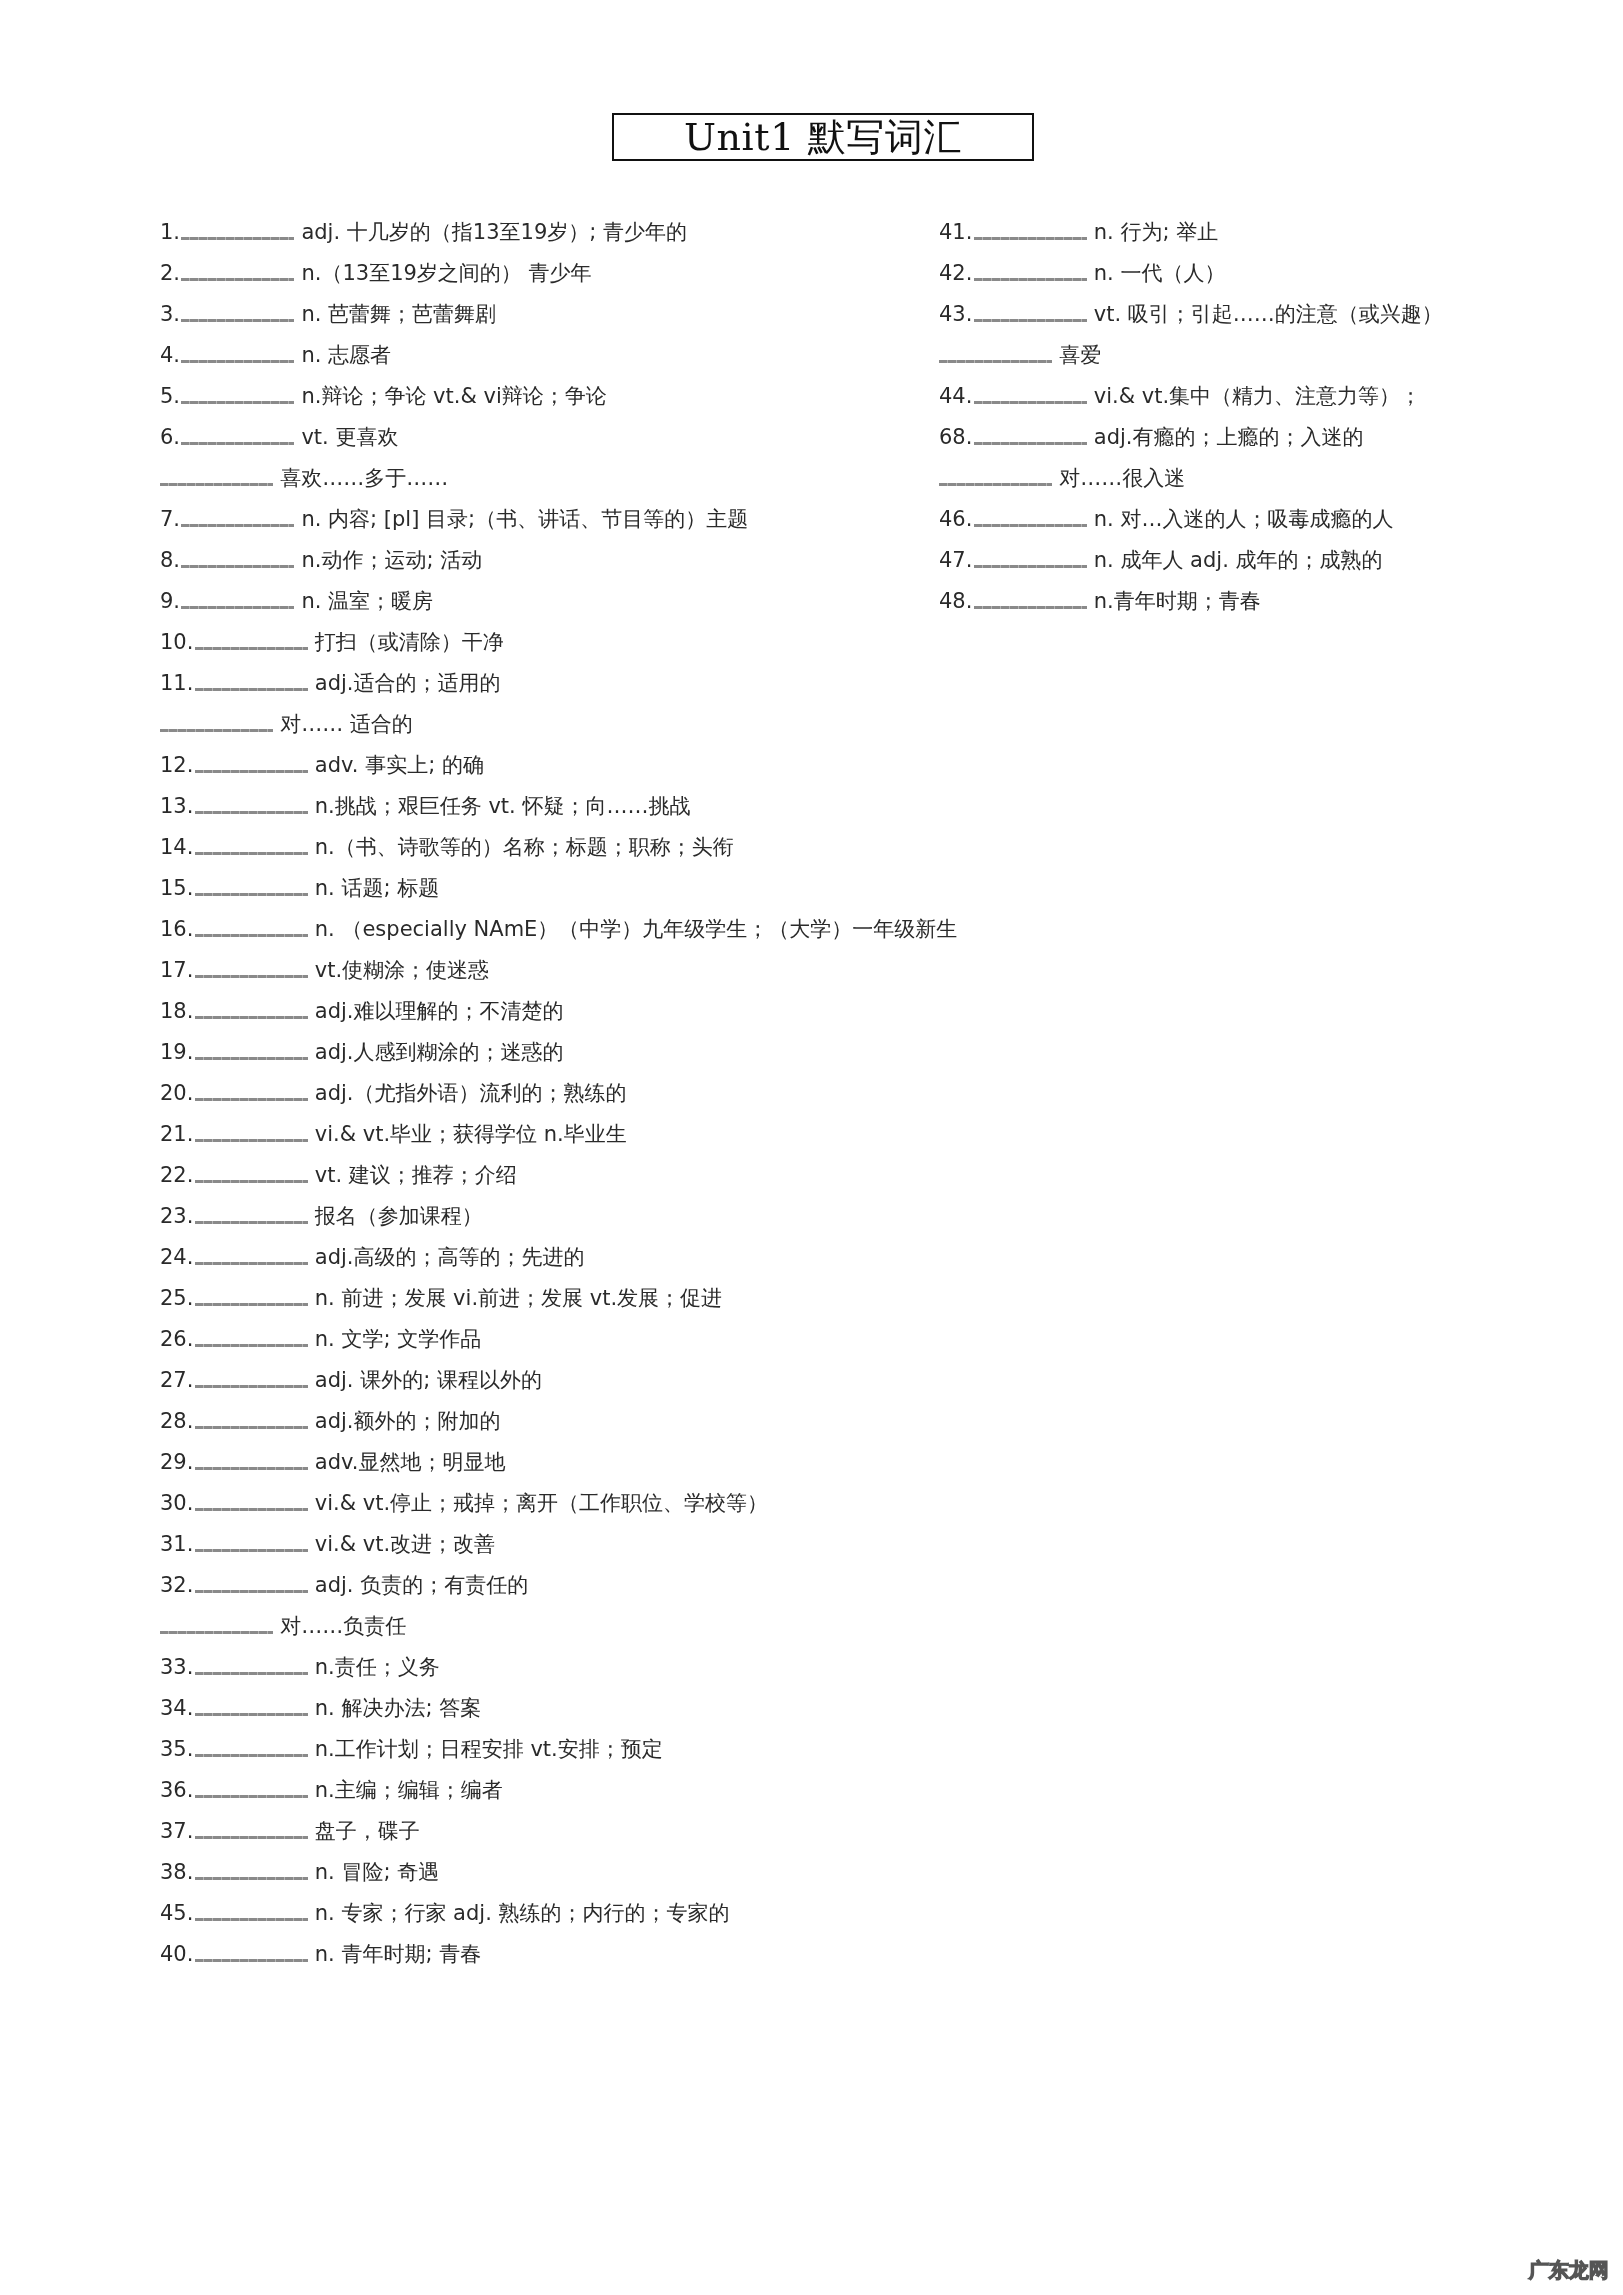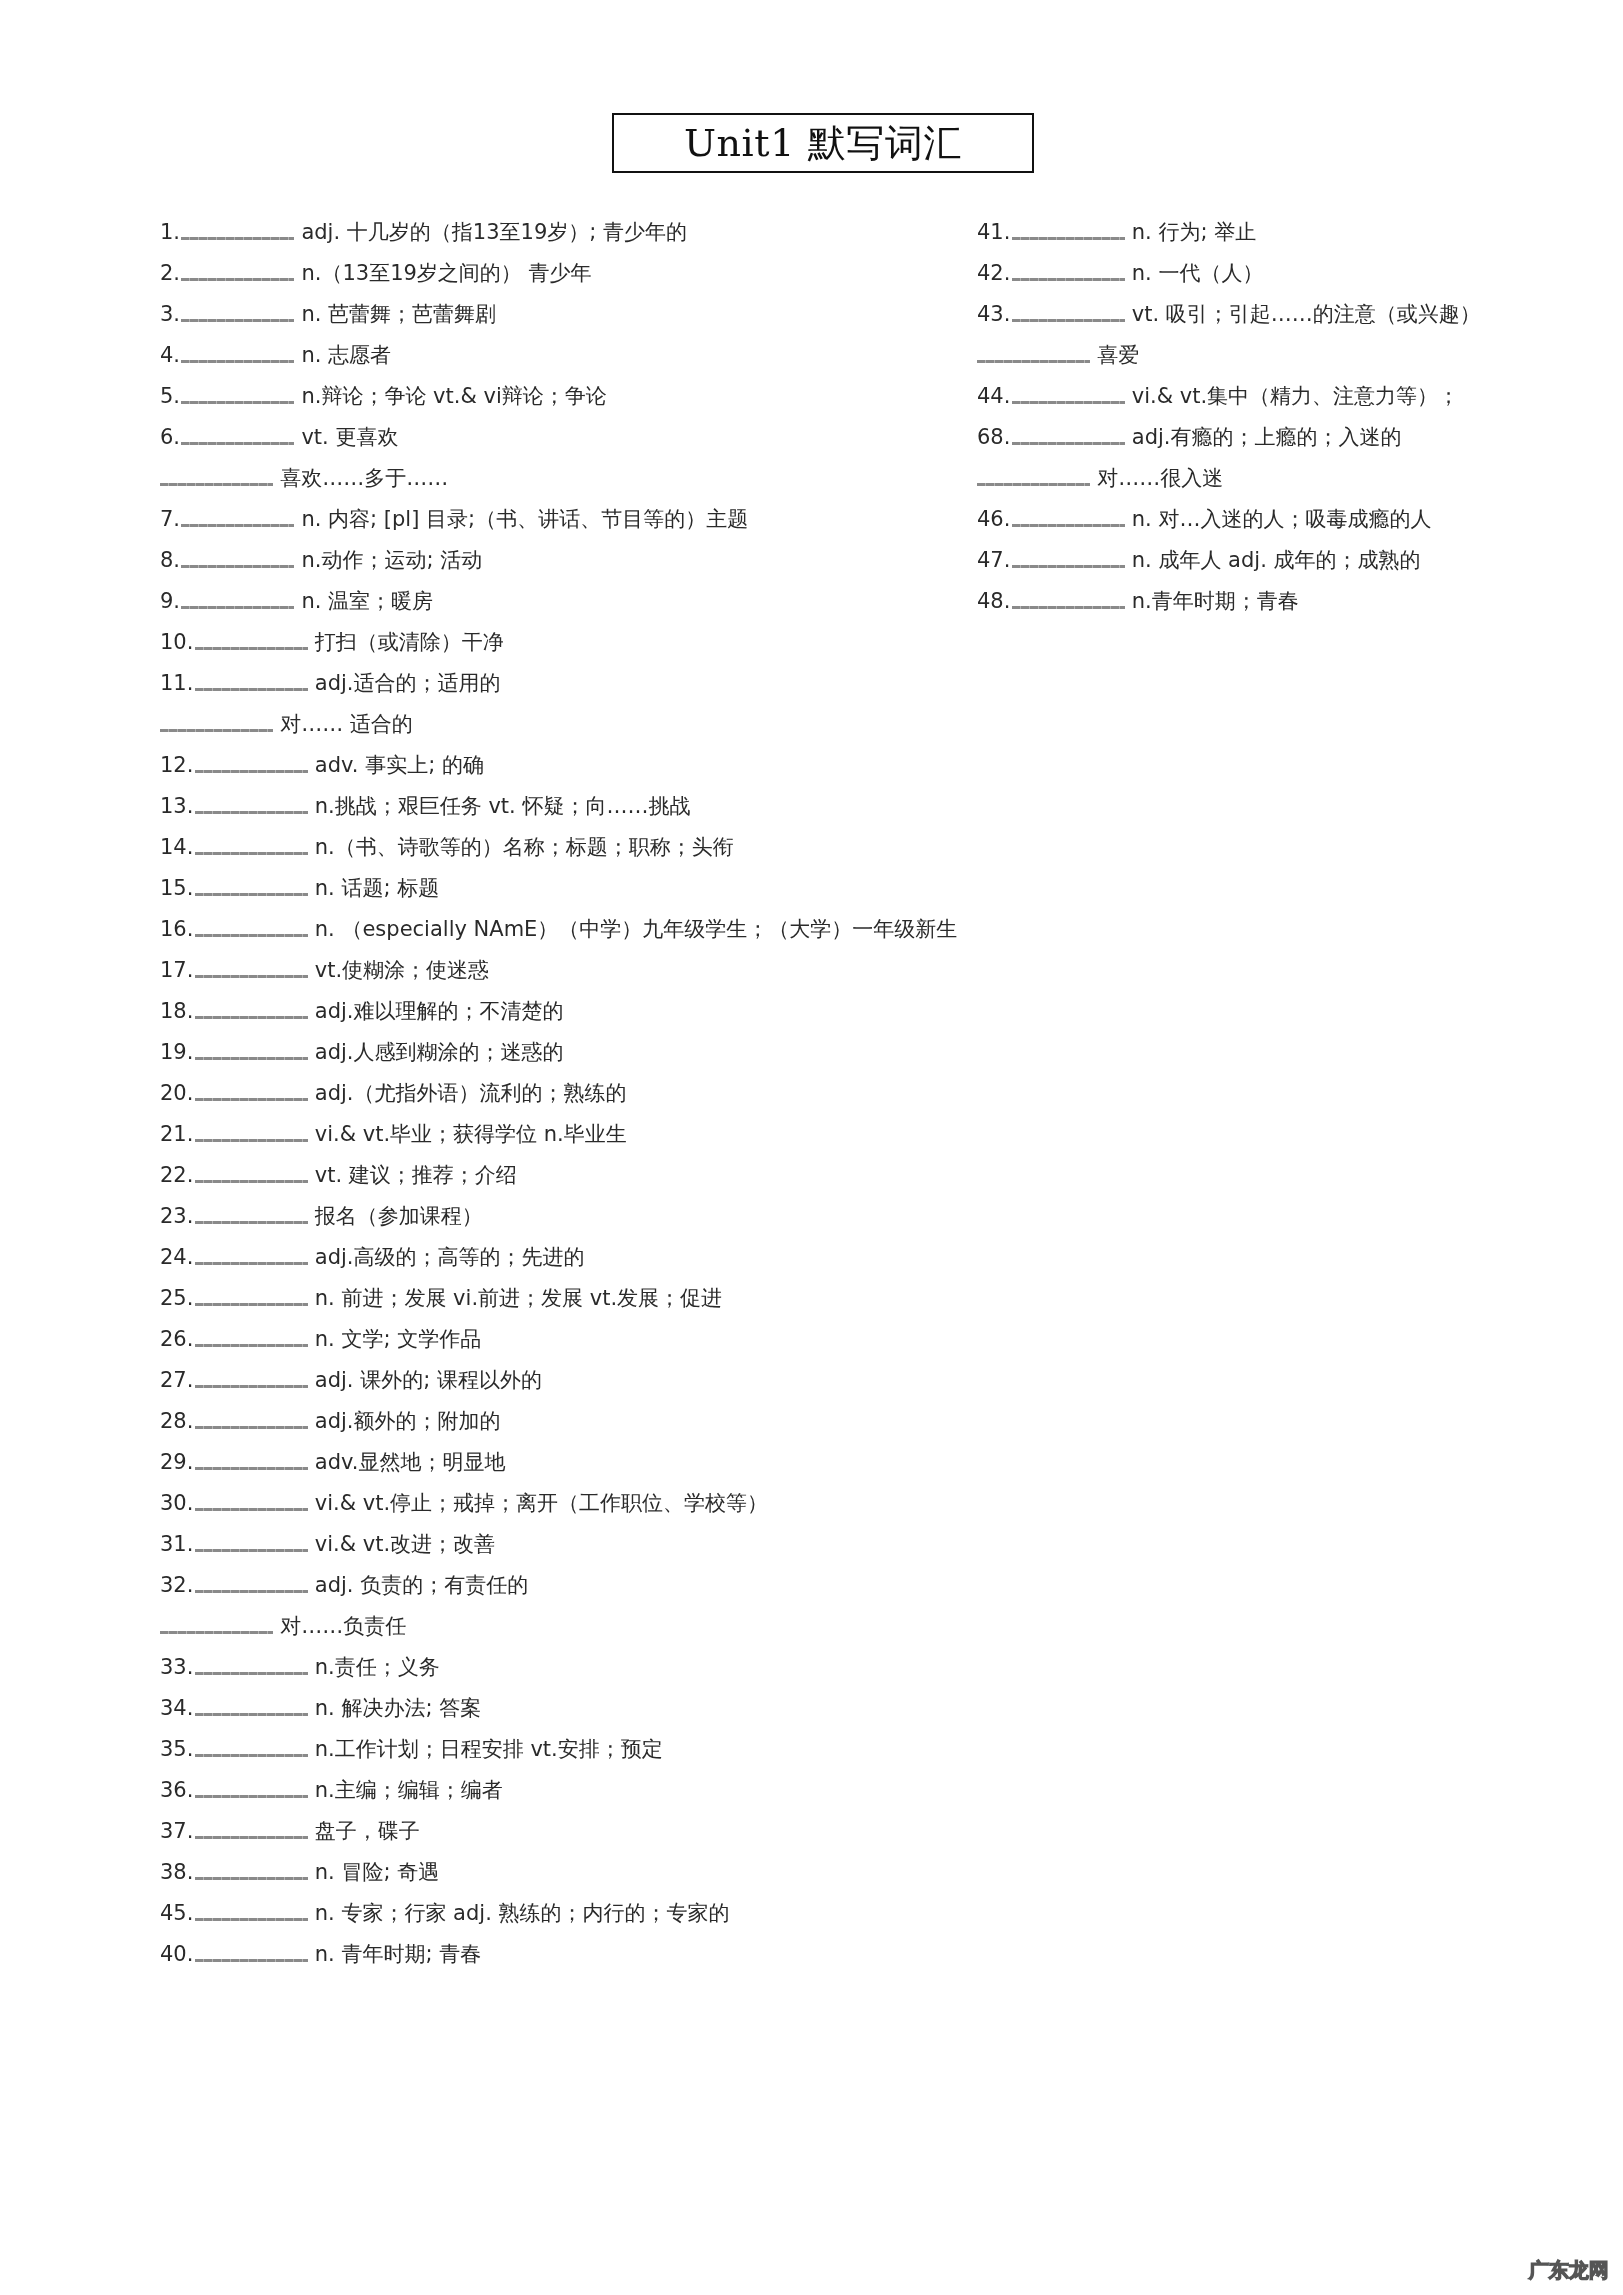--- a/index.html
+++ b/index.html
@@ -2,31 +2,31 @@
 <html style="font-size:9.5px"><head>
 <meta charset="utf-8">
 <style>
   html, body { margin: 0; padding: 0; background: #ffffff; }
   body {
     width: 1623px; height: 2295px; position: relative; overflow: hidden;
     font-family: "DejaVu Sans", "Liberation Sans", sans-serif;
     color: #2a2a2a;
   }
   .title-box {
-    position: absolute; left: 612px; top: 113px; width: 422px; height: 60px;
+    position: absolute; left: 612px; top: 113px; width: 422px; height: 48px;
     border: 2.4px solid #111; box-sizing: border-box;
     display: flex; align-items: center; justify-content: center;
   }
   .title-box .title {
     font-family: "DejaVu Serif", "Liberation Serif", serif;
     font-size: 38px; color: #111; letter-spacing: 0.6px;
   }
   .col { position: absolute; top: 212px; }
   .col.left { left: 160px; }
-  .col.right { left: 939px; margin-left: 38px; }
+  .col.right { left: 939px; }
   .row {
     height: 41px; display: flex; align-items: center; white-space: nowrap;
     font-size: 21px; line-height: 1;
   }
   .num { display: inline-block; }
   .blank {
     display: inline-block; width: 113px; height: 2.4px; margin: 12px 7.2px 0 1.2px;
     background: repeating-linear-gradient(90deg, #8a8a8a 0 7.8px, #b5b5b5 7.8px 9px);
     align-self: center;
   }

